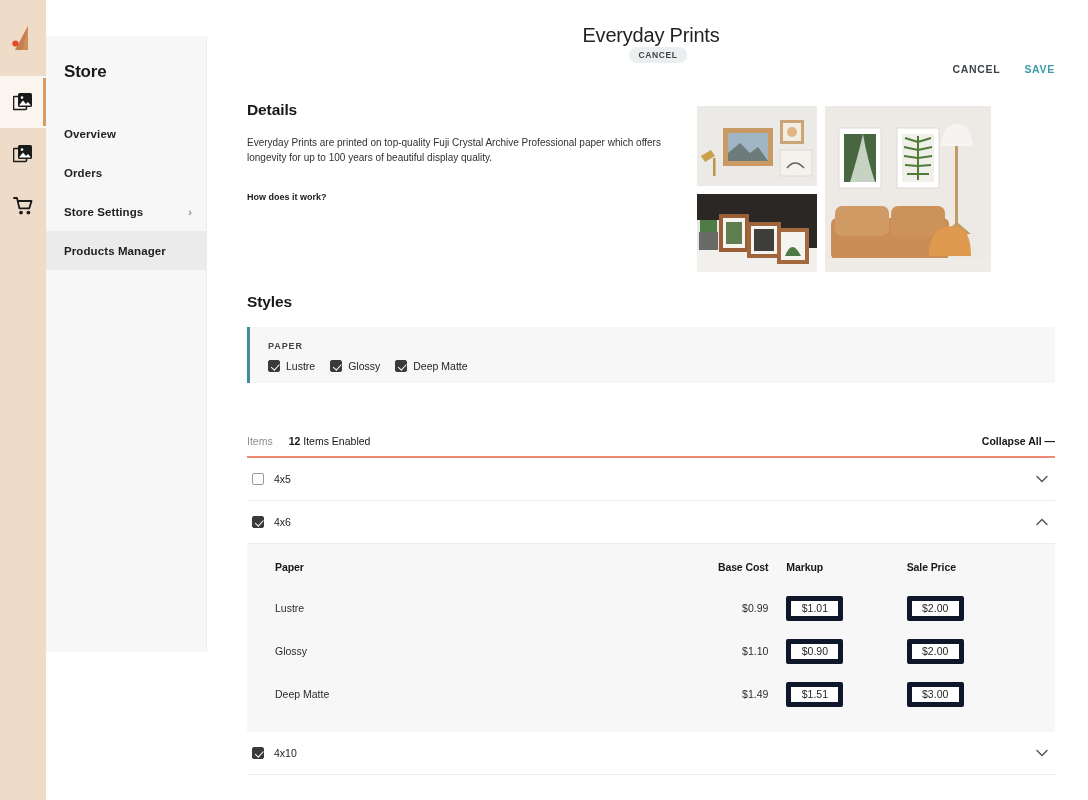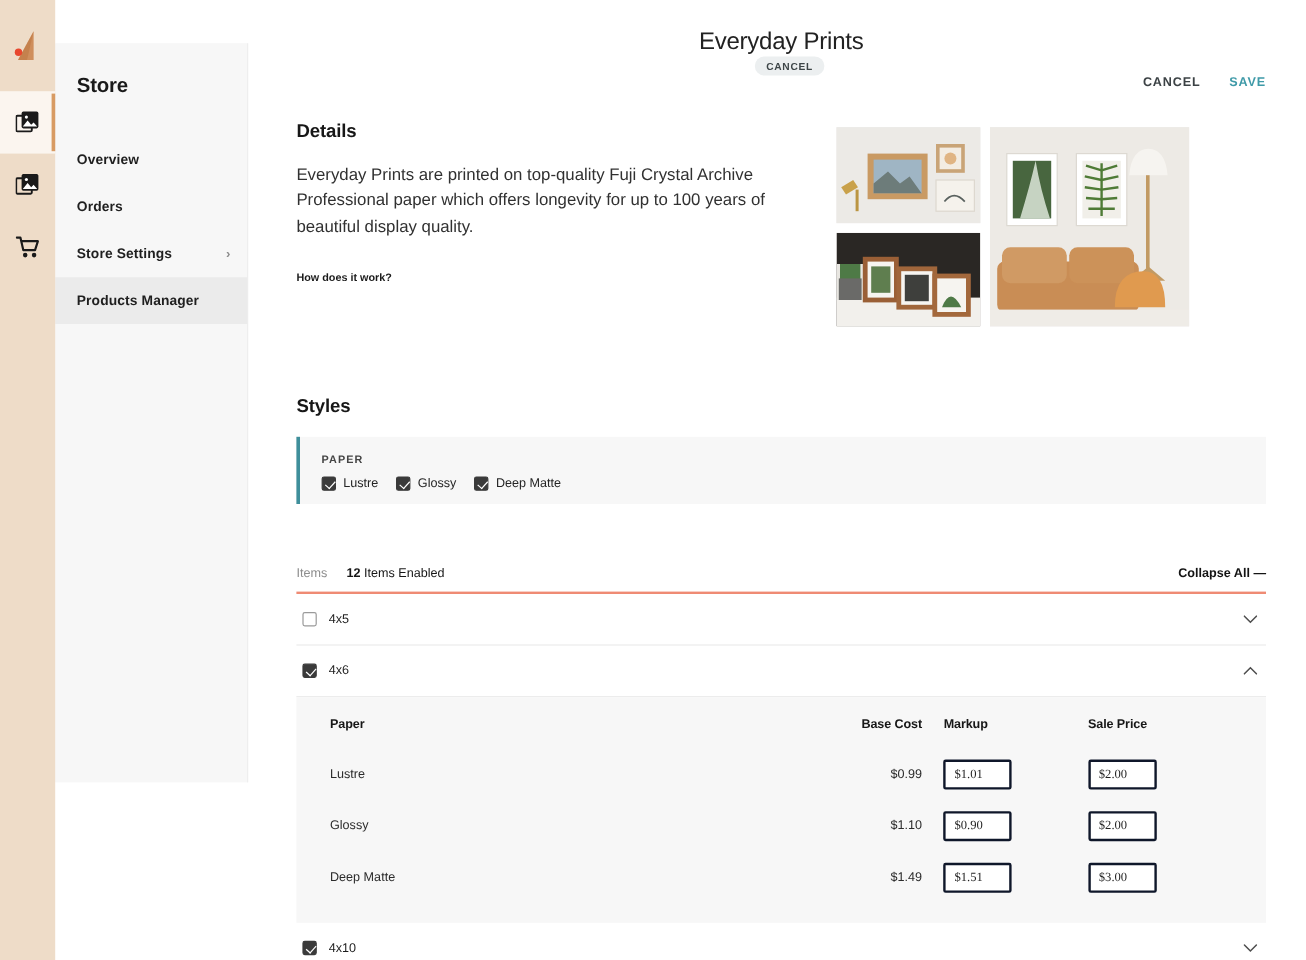--- a/index.html
+++ b/index.html
@@ -85,36 +85,36 @@
   .btn-link.save { color: #3f9aa8; }
 
   
   .details-wrap { display: flex; }
   .details-left { width: 450px; flex: 0 0 450px; padding-right: 26px; }
   h2.section-h {
     font-size: 15.5px; font-weight: bold; color: #171717;
     margin-bottom: 16px; letter-spacing: -0.1px;
   }
   .details-body {
-    font-size: 14px; line-height: 1.55; color: #313131; margin-bottom: 26px;
+    font-size: 10px; line-height: 1.55; color: #313131; margin-bottom: 26px;
   }
   .how-title { font-size: 9px; font-weight: bold; color: #1a1a1a; margin-bottom: 3px; }
   .how-body { font-size: 8.3px; line-height: 1.55; color: #3a3a3a; }
   .how-body a { color: #1a1a1a; text-decoration: underline; }
 
   
   .gallery { display: flex; gap: 8px; padding-top: 5px; }
   .gal-col-left { display: flex; flex-direction: column; gap: 8px; }
   .ph { background: #e9e7e4; overflow: hidden; position: relative; display:block; }
   .ph-a { width: 120px; height: 80px; }
   .ph-b { width: 120px; height: 78px; }
   .ph-c { width: 166px; height: 166px; }
 
   
-  .styles-section { margin-top: 58px; }
+  .styles-section { margin-top: 21px; }
   .style-card {
     background: #f7f7f7; border-left: 3px solid #3f8f9b;
     padding: 14px 18px 16px; height: 56px;
   }
   .style-card-label {
     font-size: 9px; font-weight: bold; letter-spacing: 0.9px;
     color: #444; margin-bottom: 9px;
   }
   .style-opts { display: flex; gap: 15px; align-items: center; }
   .opt { display: flex; align-items: center; gap: 6px; cursor: pointer; }
@@ -166,23 +166,24 @@
     font-size: 10.5px; font-weight: bold; color: #171717;
     text-align: left; padding: 17px 0 14px; letter-spacing: -0.1px;
   }
   .dtable td { font-size: 10.5px; color: #2b2b2b; padding: 9px 0; height: 34px; }
   .col-name { width: 52%; }
   .col-base { width: 16%; text-align: right; padding-right: 18px !important; }
   .col-mk   { width: 16%; }
   .col-sp   { width: 16%; }
   .dtable th.col-base { text-align: right; }
   .price-input {
-    width: 57px; height: 25px; border: 2px solid #0f172a; border-radius: 2px;
-    background: #fff; font-family: Liberation Serif, serif; font-size: 10.5px; color: #1f1f1f;
+    width: 57px; height: 25px; border: 5px solid #0f172a; border-radius: 2px;
+    background: #fff; font-family: Liberation Sans, sans-serif; font-size: 10.5px; color: #1f1f1f;
     padding: 0 7px;
+    text-align: center;
   }
 </style>
 </head>
 <body>
 
 <div class="app">
 
   <div class="rail">
     <div class="rail-logo">
       <svg width="26" height="30" viewBox="0 0 26 30">

